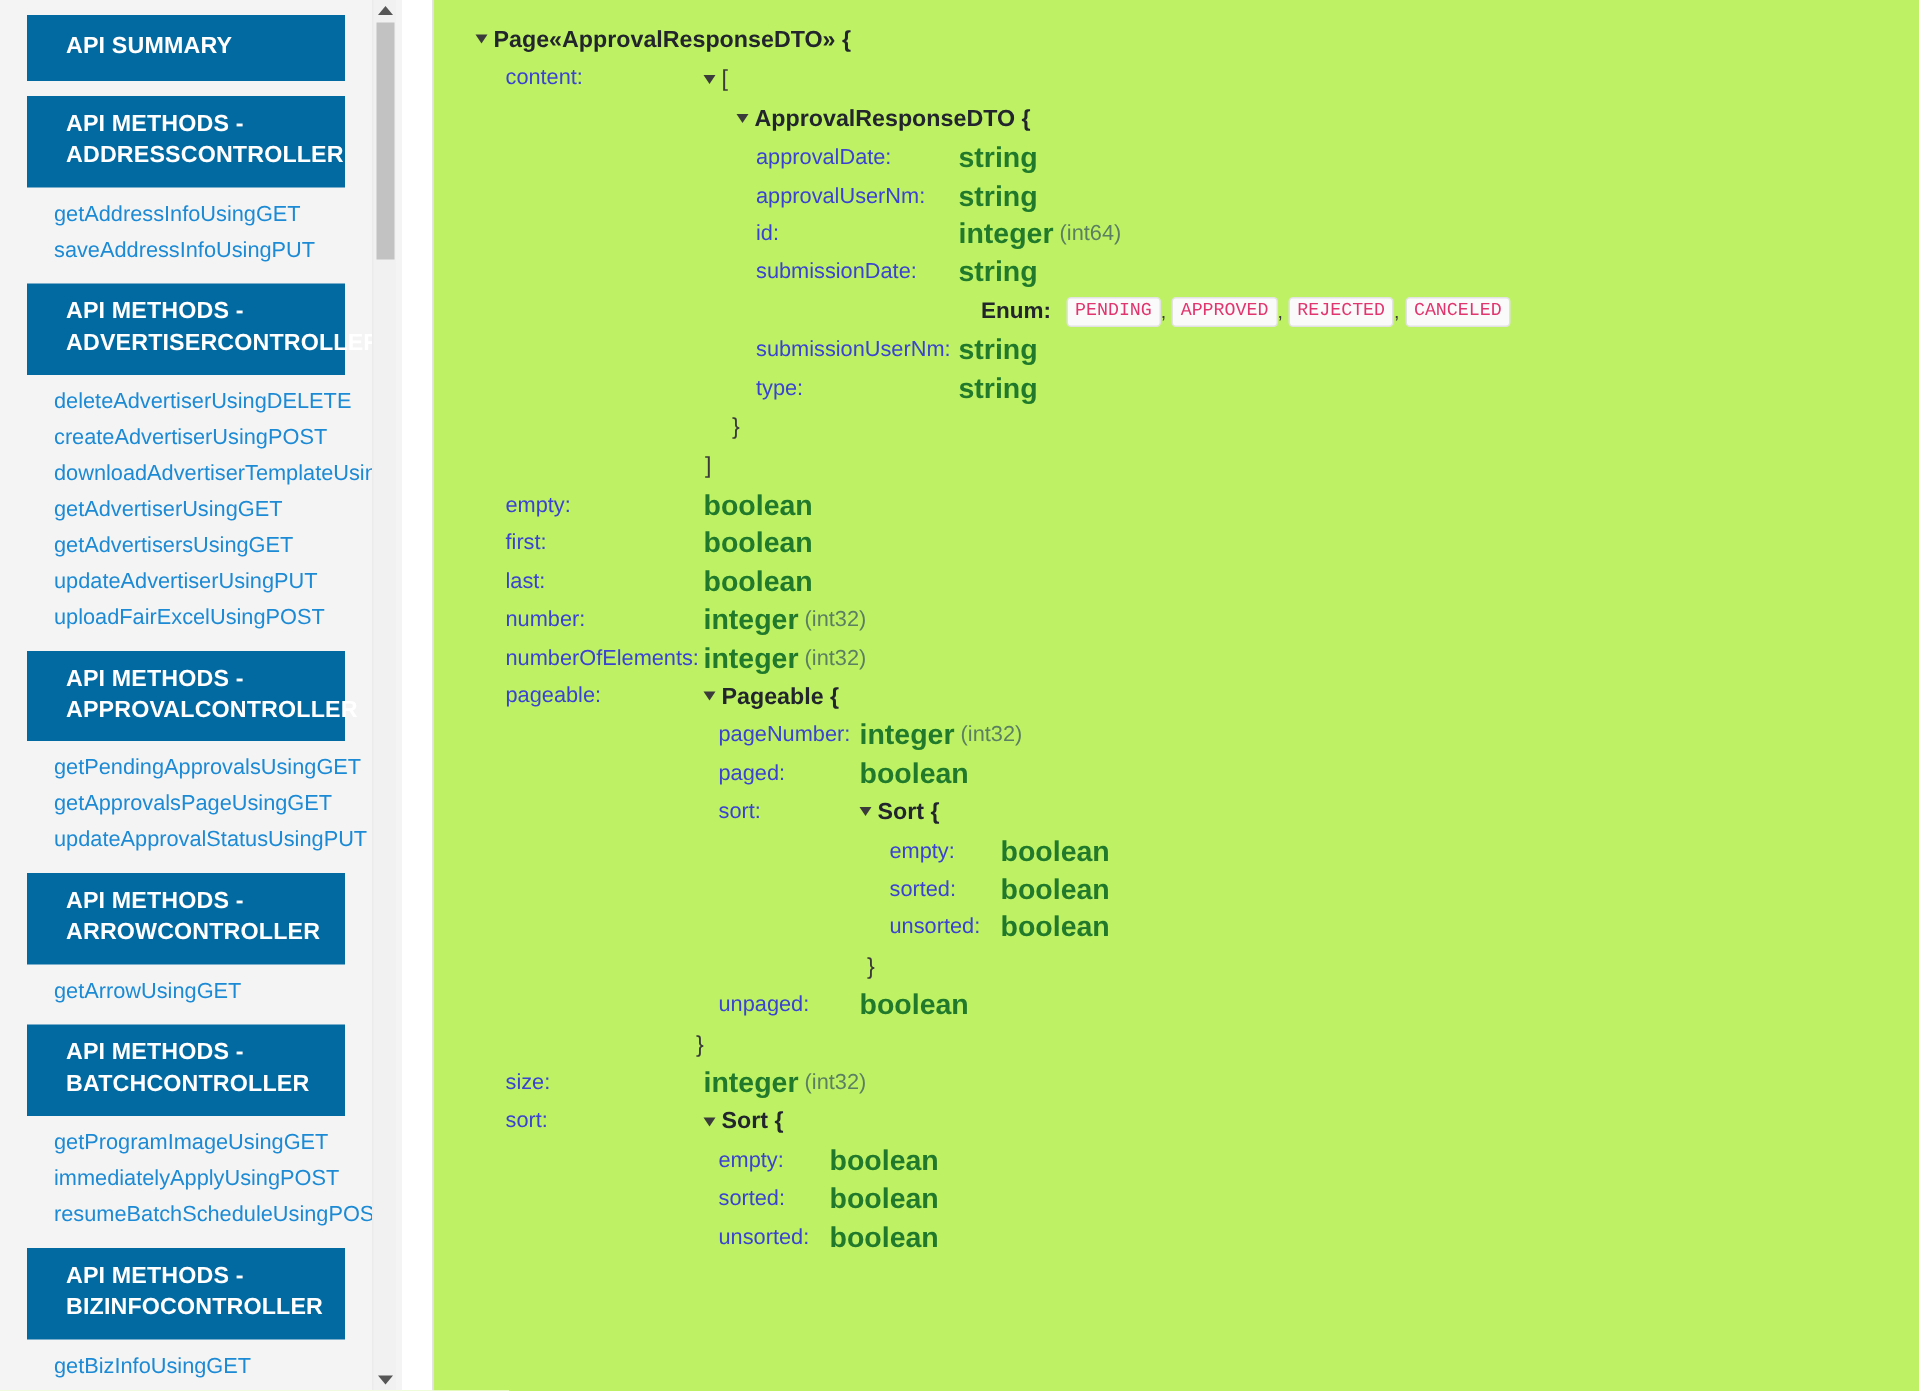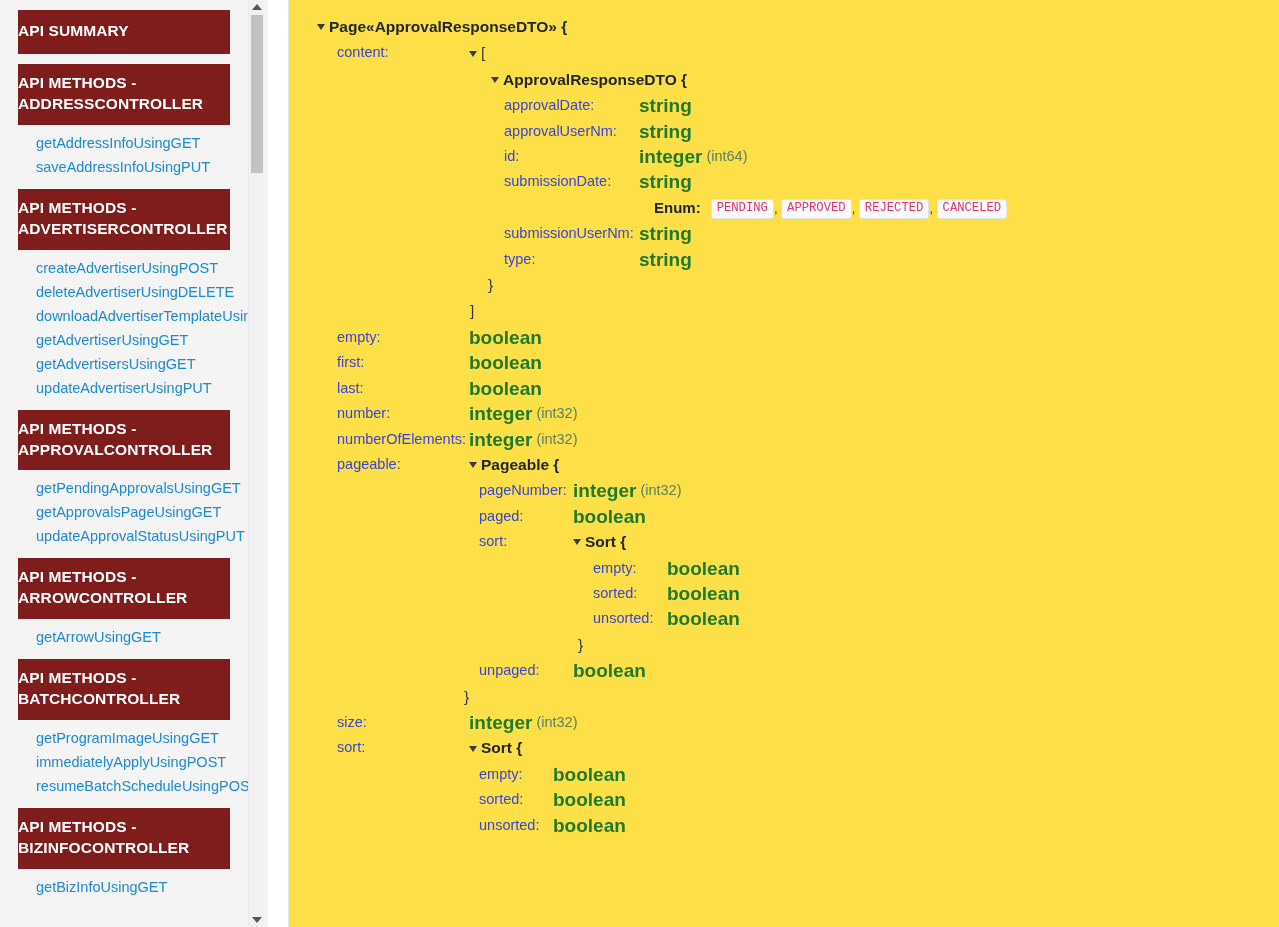--- a/index.html
+++ b/index.html
@@ -36,26 +36,26 @@
     top: 0;
     width: 248px;
     height: 927px;
     overflow: hidden;
   }
   .side-group {
     padding: 0;
   }
   .side-header {
     margin: 10px 18px 0 18px;
-    background: #7f1d1d;
+    background: #0369a1;
     color: #ffffff;
     font-weight: bold;
     font-size: 15.5px;
     line-height: 1.35;
-    padding: 9px 14px 10px 0;
+    padding: 9px 14px 10px 26px;
     letter-spacing: 0.1px;
     white-space: pre-line;
     box-sizing: border-box;
   }
   .side-header.single {
     padding-top: 11px;
     padding-bottom: 12px;
   }
   .side-links {
     margin: 6px 0 8px 0;
@@ -124,21 +124,21 @@
     background: #e3e3e3;
   }
 
   
   #main {
     position: absolute;
     left: 289px;
     top: 0;
     right: 0;
     height: 927px;
-    background: #fde047;
+    background: #bef264;
     overflow: hidden;
     padding: 0;
   }
   .model {
     font-size: 14.5px;
     color: #3b3b3b;
     padding-top: 14px;
   }
   .row {
     display: block;
@@ -223,36 +223,39 @@
               <li>
                 <a class="side-link">saveAddressInfoUsingPUT</a>
               </li>
             </ul>
           </div>
           <div class="side-group">
             <div class="side-header">API METHODS -
 ADVERTISERCONTROLLER</div>
             <ul class="side-links">
               <li>
+                <a class="side-link">deleteAdvertiserUsingDELETE</a>
+              </li>
+              <li>
                 <a class="side-link">createAdvertiserUsingPOST</a>
               </li>
               <li>
-                <a class="side-link">deleteAdvertiserUsingDELETE</a>
-              </li>
-              <li>
                 <a class="side-link">downloadAdvertiserTemplateUsingGET</a>
               </li>
               <li>
                 <a class="side-link">getAdvertiserUsingGET</a>
               </li>
               <li>
                 <a class="side-link">getAdvertisersUsingGET</a>
               </li>
               <li>
                 <a class="side-link">updateAdvertiserUsingPUT</a>
+              </li>
+              <li>
+                <a class="side-link">uploadFairExcelUsingPOST</a>
               </li>
             </ul>
           </div>
           <div class="side-group">
             <div class="side-header">API METHODS -
 APPROVALCONTROLLER</div>
             <ul class="side-links">
               <li>
                 <a class="side-link">getPendingApprovalsUsingGET</a>
               </li>

